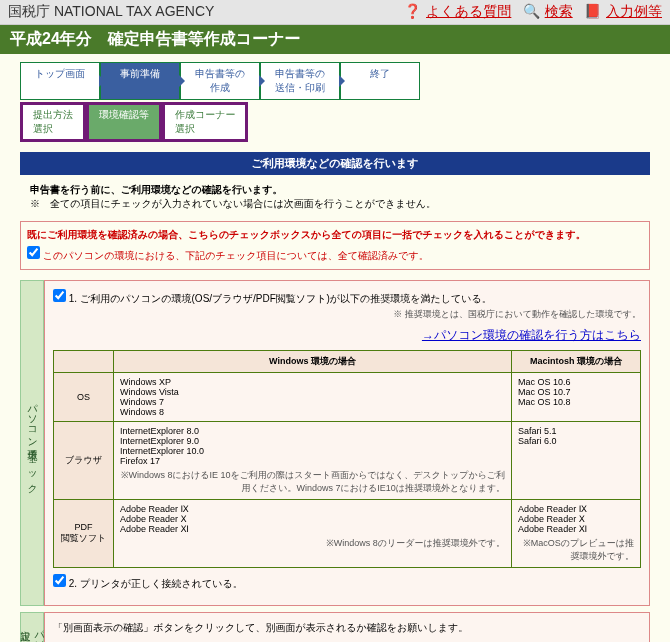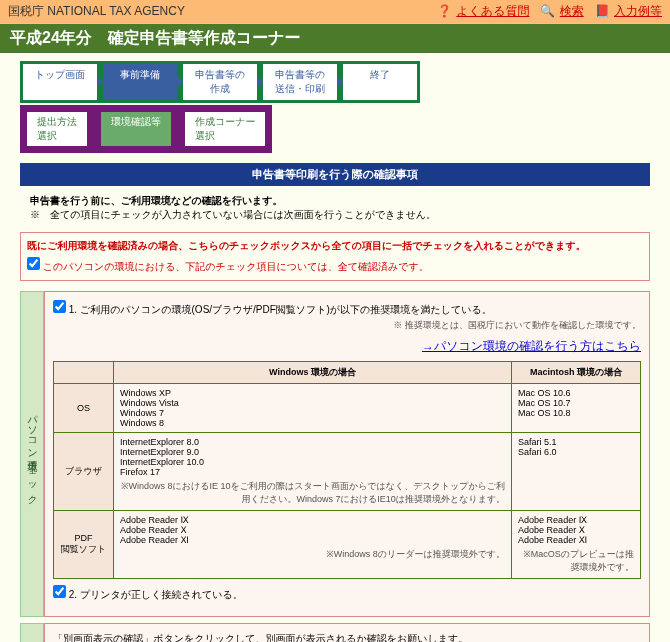--- a/index.html
+++ b/index.html
@@ -1,29 +1,29 @@
 <!DOCTYPE html>
 <html><head>
 <meta charset="utf-8">
 <style>
 * { box-sizing: border-box; margin: 0; padding: 0; }
 body { font-family: "MS PGothic", sans-serif; font-size: 11px; background: #fdfdf0; width: 670px; }
-.topbar { background: #fdba74; border-bottom: 1px solid #ccc; padding: 3px 8px; display: flex; justify-content: space-between; align-items: center; font-size: 12px; }
+.topbar { background: #e5e5e5; border-bottom: 1px solid #ccc; padding: 3px 8px; display: flex; justify-content: space-between; align-items: center; font-size: 14px; }
 .topbar-left { color: #333; }
 .topbar-right a { color: #c00; text-decoration: underline; margin-left: 4px; }
 .topbar-right span { margin-left: 8px; }
 .header-title { background: #4a7a2a; color: #fff; padding: 4px 10px; font-size: 16px; font-weight: bold; }
 .main { padding: 8px 20px; }
 .tabs1 { display: flex; gap: 0; margin-bottom: 2px; }
-.tab1 { border: 3px solid #15803d; background: #fff; color: #3a5fa0; padding: 4px 8px; font-size: 10px; min-width: 80px; text-align: center; position: relative; }
+.tab1 { border: 1px solid #15803d; background: #fff; color: #3a5fa0; padding: 4px 8px; font-size: 10px; min-width: 80px; text-align: center; position: relative; }
 .tab1.active { background: #3a5fa0; color: #fff; }
 .tab1::after { content: ""; position: absolute; right: -6px; top: 50%; transform: translateY(-50%); border-left: 6px solid #3a5fa0; border-top: 6px solid transparent; border-bottom: 6px solid transparent; z-index: 1; }
 .tab1:last-child::after { display: none; }
 .tabs2 { display: flex; margin-bottom: 10px; }
-.tab2 { border: 7px solid #701a75; background: #fff; color: #3a7a3a; padding: 3px 10px; font-size: 10px; }
+.tab2 { border: 3px solid #701a75; background: #fff; color: #3a7a3a; padding: 3px 10px; font-size: 10px; }
 .tab2.active { background: #6aaa6a; color: #fff; }
 .bluebar { background: #1a3a8a; color: #fff; text-align: center; padding: 4px; font-size: 11px; font-weight: bold; margin-bottom: 8px; }
 .intro { font-size: 10px; margin-bottom: 10px; line-height: 1.4; padding-left: 10px; }
 .intro .bold { font-weight: bold; }
 .redbox { border: 1px solid #d88; padding: 6px; margin-bottom: 10px; font-size: 10px; }
 .redbox .redtext { color: #c00; font-weight: bold; margin-bottom: 4px; }
 .redbox label { color: #c00; }
 .section { display: flex; margin-bottom: 6px; }
 .section-label { writing-mode: vertical-rl; background: #d5e8c5; border: 1px solid #9c9; width: 24px; display: flex; align-items: center; justify-content: center; font-size: 10px; color: #2a5a2a; padding: 10px 2px; }
 .section-body { flex: 1; border: 1px solid #d88; background: #fdf5f0; padding: 8px; font-size: 10px; }
@@ -61,21 +61,21 @@
     <div class="tab1">終了</div>
   </div>
   <div class="tabs2">
     <div class="tab2" style="white-space:pre-line">提出方法
 選択</div>
     <div class="tab2 active">環境確認等</div>
     <div class="tab2" style="white-space:pre-line">作成コーナー
 選択</div>
   </div>
 
-  <div class="bluebar">申告書等印刷を行う際の確認事項</div>
+  <div class="bluebar">ご利用環境などの確認を行います</div>
 
   <div class="intro">
     <div class="bold">申告書を行う前に、ご利用環境などの確認を行います。</div>
     <div>※　全ての項目にチェックが入力されていない場合には次画面を行うことができません。</div>
   </div>
 
   <div class="redbox">
     <div class="redtext">既にご利用環境を確認済みの場合、こちらのチェックボックスから全ての項目に一括でチェックを入れることができます。</div>
     <label><input type="checkbox" checked="" style=""> <span>このパソコンの環境における、下記のチェック項目については、全て確認済みです。</span></label>
   </div>

